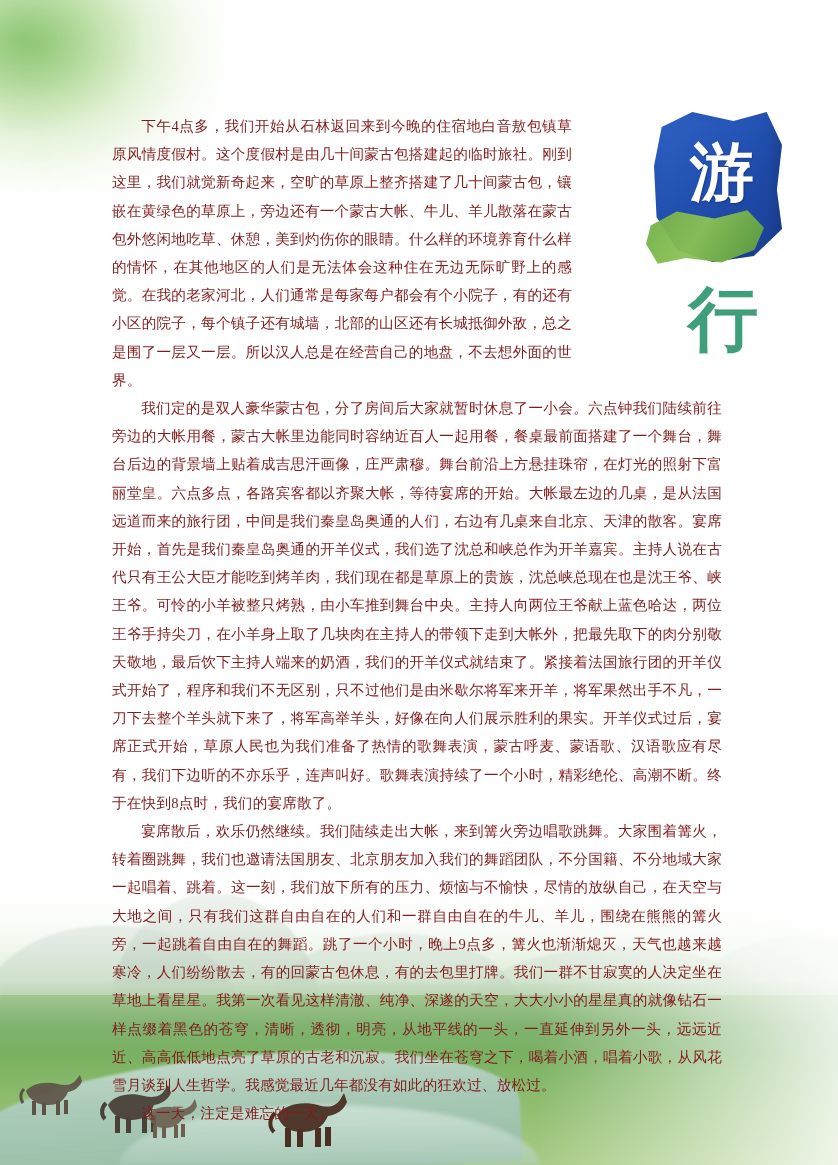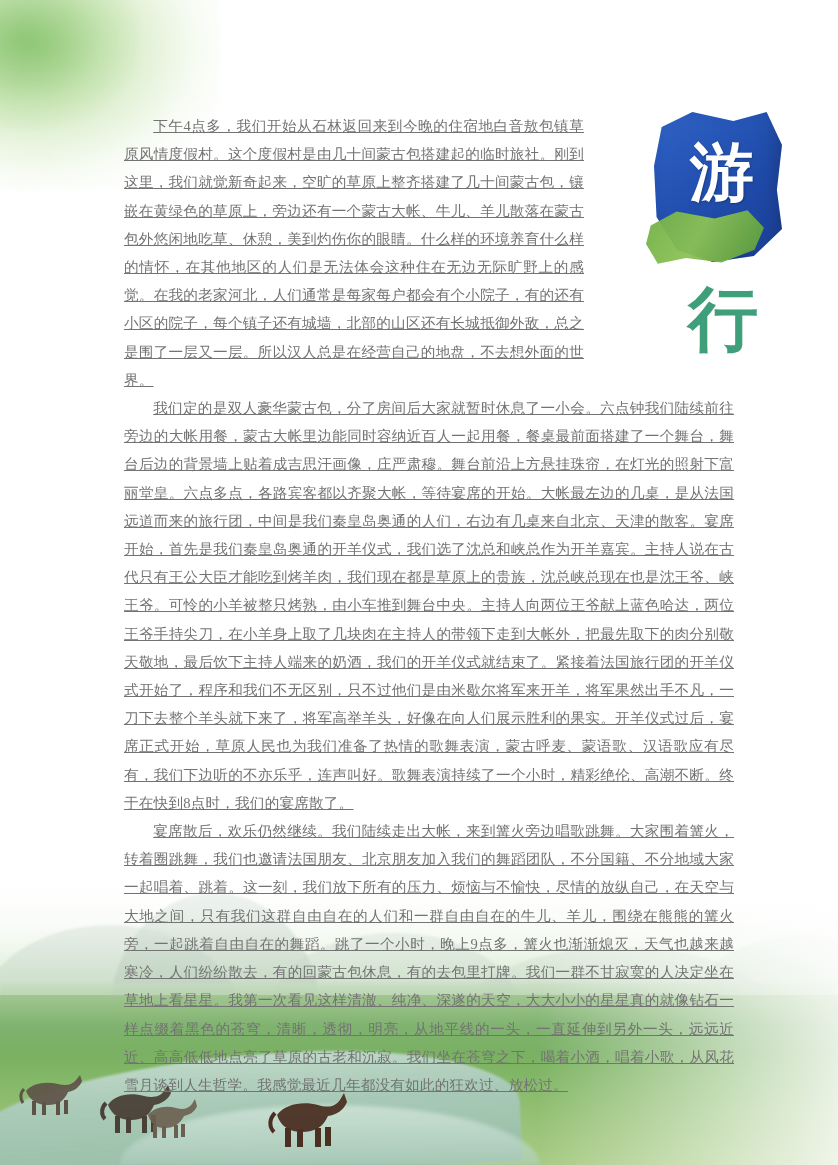--- a/index.html
+++ b/index.html
@@ -205,31 +205,30 @@
     position: absolute;
     left: 10px; top: 6px;
     width: 92px; height: 74px;
     background: radial-gradient(ellipse at 40% 45%, rgba(120,200,165,0.35), rgba(255,255,255,0) 70%);
     z-index: -1;
   }
 
   
   .article {
     position: absolute;
-    left: 124px;
+    left: 112px;
     top: 112px;
     width: 610px;
     font-size: 14.6px;
     line-height: 28.2px;
-    color: #737373;
+    color: #7f1d1d;
     text-align: justify;
     text-justify: inter-ideograph;
     letter-spacing: 0.2px;
     z-index: 5;
-    text-decoration: underline;
   }
   .article p {
     margin: 0;
     text-indent: 2em;
   }
   
   .wrap-shape {
     float: right;
     width: 150px;
     height: 240px;
@@ -255,20 +254,21 @@
     <div class="brush-green"></div>
     <div class="brush-char-1">游</div>
     <div class="brush-char-2">行</div>
   </div>
 
   <div class="article">
     <div class="wrap-shape"></div>
     <p>下午4点多，我们开始从石林返回来到今晚的住宿地白音敖包镇草原风情度假村。这个度假村是由几十间蒙古包搭建起的临时旅社。刚到这里，我们就觉新奇起来，空旷的草原上整齐搭建了几十间蒙古包，镶嵌在黄绿色的草原上，旁边还有一个蒙古大帐、牛儿、羊儿散落在蒙古包外悠闲地吃草、休憩，美到灼伤你的眼睛。什么样的环境养育什么样的情怀，在其他地区的人们是无法体会这种住在无边无际旷野上的感觉。在我的老家河北，人们通常是每家每户都会有个小院子，有的还有小区的院子，每个镇子还有城墙，北部的山区还有长城抵御外敌，总之是围了一层又一层。所以汉人总是在经营自己的地盘，不去想外面的世界。</p>
     <p class="p-tail">我们定的是双人豪华蒙古包，分了房间后大家就暂时休息了一小会。六点钟我们陆续前往旁边的大帐用餐，蒙古大帐里边能同时容纳近百人一起用餐，餐桌最前面搭建了一个舞台，舞台后边的背景墙上贴着成吉思汗画像，庄严肃穆。舞台前沿上方悬挂珠帘，在灯光的照射下富丽堂皇。六点多点，各路宾客都以齐聚大帐，等待宴席的开始。大帐最左边的几桌，是从法国远道而来的旅行团，中间是我们秦皇岛奥通的人们，右边有几桌来自北京、天津的散客。宴席开始，首先是我们秦皇岛奥通的开羊仪式，我们选了沈总和峡总作为开羊嘉宾。主持人说在古代只有王公大臣才能吃到烤羊肉，我们现在都是草原上的贵族，沈总峡总现在也是沈王爷、峡王爷。可怜的小羊被整只烤熟，由小车推到舞台中央。主持人向两位王爷献上蓝色哈达，两位王爷手持尖刀，在小羊身上取了几块肉在主持人的带领下走到大帐外，把最先取下的肉分别敬天敬地，最后饮下主持人端来的奶酒，我们的开羊仪式就结束了。紧接着法国旅行团的开羊仪式开始了，程序和我们不无区别，只不过他们是由米歇尔将军来开羊，将军果然出手不凡，一刀下去整个羊头就下来了，将军高举羊头，好像在向人们展示胜利的果实。开羊仪式过后，宴席正式开始，草原人民也为我们准备了热情的歌舞表演，蒙古呼麦、蒙语歌、汉语歌应有尽有，我们下边听的不亦乐乎，连声叫好。歌舞表演持续了一个小时，精彩绝伦、高潮不断。终于在快到8点时，我们的宴席散了。</p>
     <p>宴席散后，欢乐仍然继续。我们陆续走出大帐，来到篝火旁边唱歌跳舞。大家围着篝火，转着圈跳舞，我们也邀请法国朋友、北京朋友加入我们的舞蹈团队，不分国籍、不分地域大家一起唱着、跳着。这一刻，我们放下所有的压力、烦恼与不愉快，尽情的放纵自己，在天空与大地之间，只有我们这群自由自在的人们和一群自由自在的牛儿、羊儿，围绕在熊熊的篝火旁，一起跳着自由自在的舞蹈。跳了一个小时，晚上9点多，篝火也渐渐熄灭，天气也越来越寒冷，人们纷纷散去，有的回蒙古包休息，有的去包里打牌。我们一群不甘寂寞的人决定坐在草地上看星星。我第一次看见这样清澈、纯净、深遂的天空，大大小小的星星真的就像钻石一样点缀着黑色的苍穹，清晰，透彻，明亮，从地平线的一头，一直延伸到另外一头，远远近近、高高低低地点亮了草原的古老和沉寂。我们坐在苍穹之下，喝着小酒，唱着小歌，从风花雪月谈到人生哲学。我感觉最近几年都没有如此的狂欢过、放松过。</p>
+    <p class="p-last">这一天，注定是难忘的一天。</p>
   </div>
 
   <div class="photo-band">
     <div class="photo-sky"></div>
     <div class="mtn mtn-a"></div>
     <div class="mtn mtn-b"></div>
     <div class="mtn mtn-c"></div>
     <div class="mtn mtn-d"></div>
     <div class="mtn mtn-e"></div>
     <div class="plain-far"></div>

